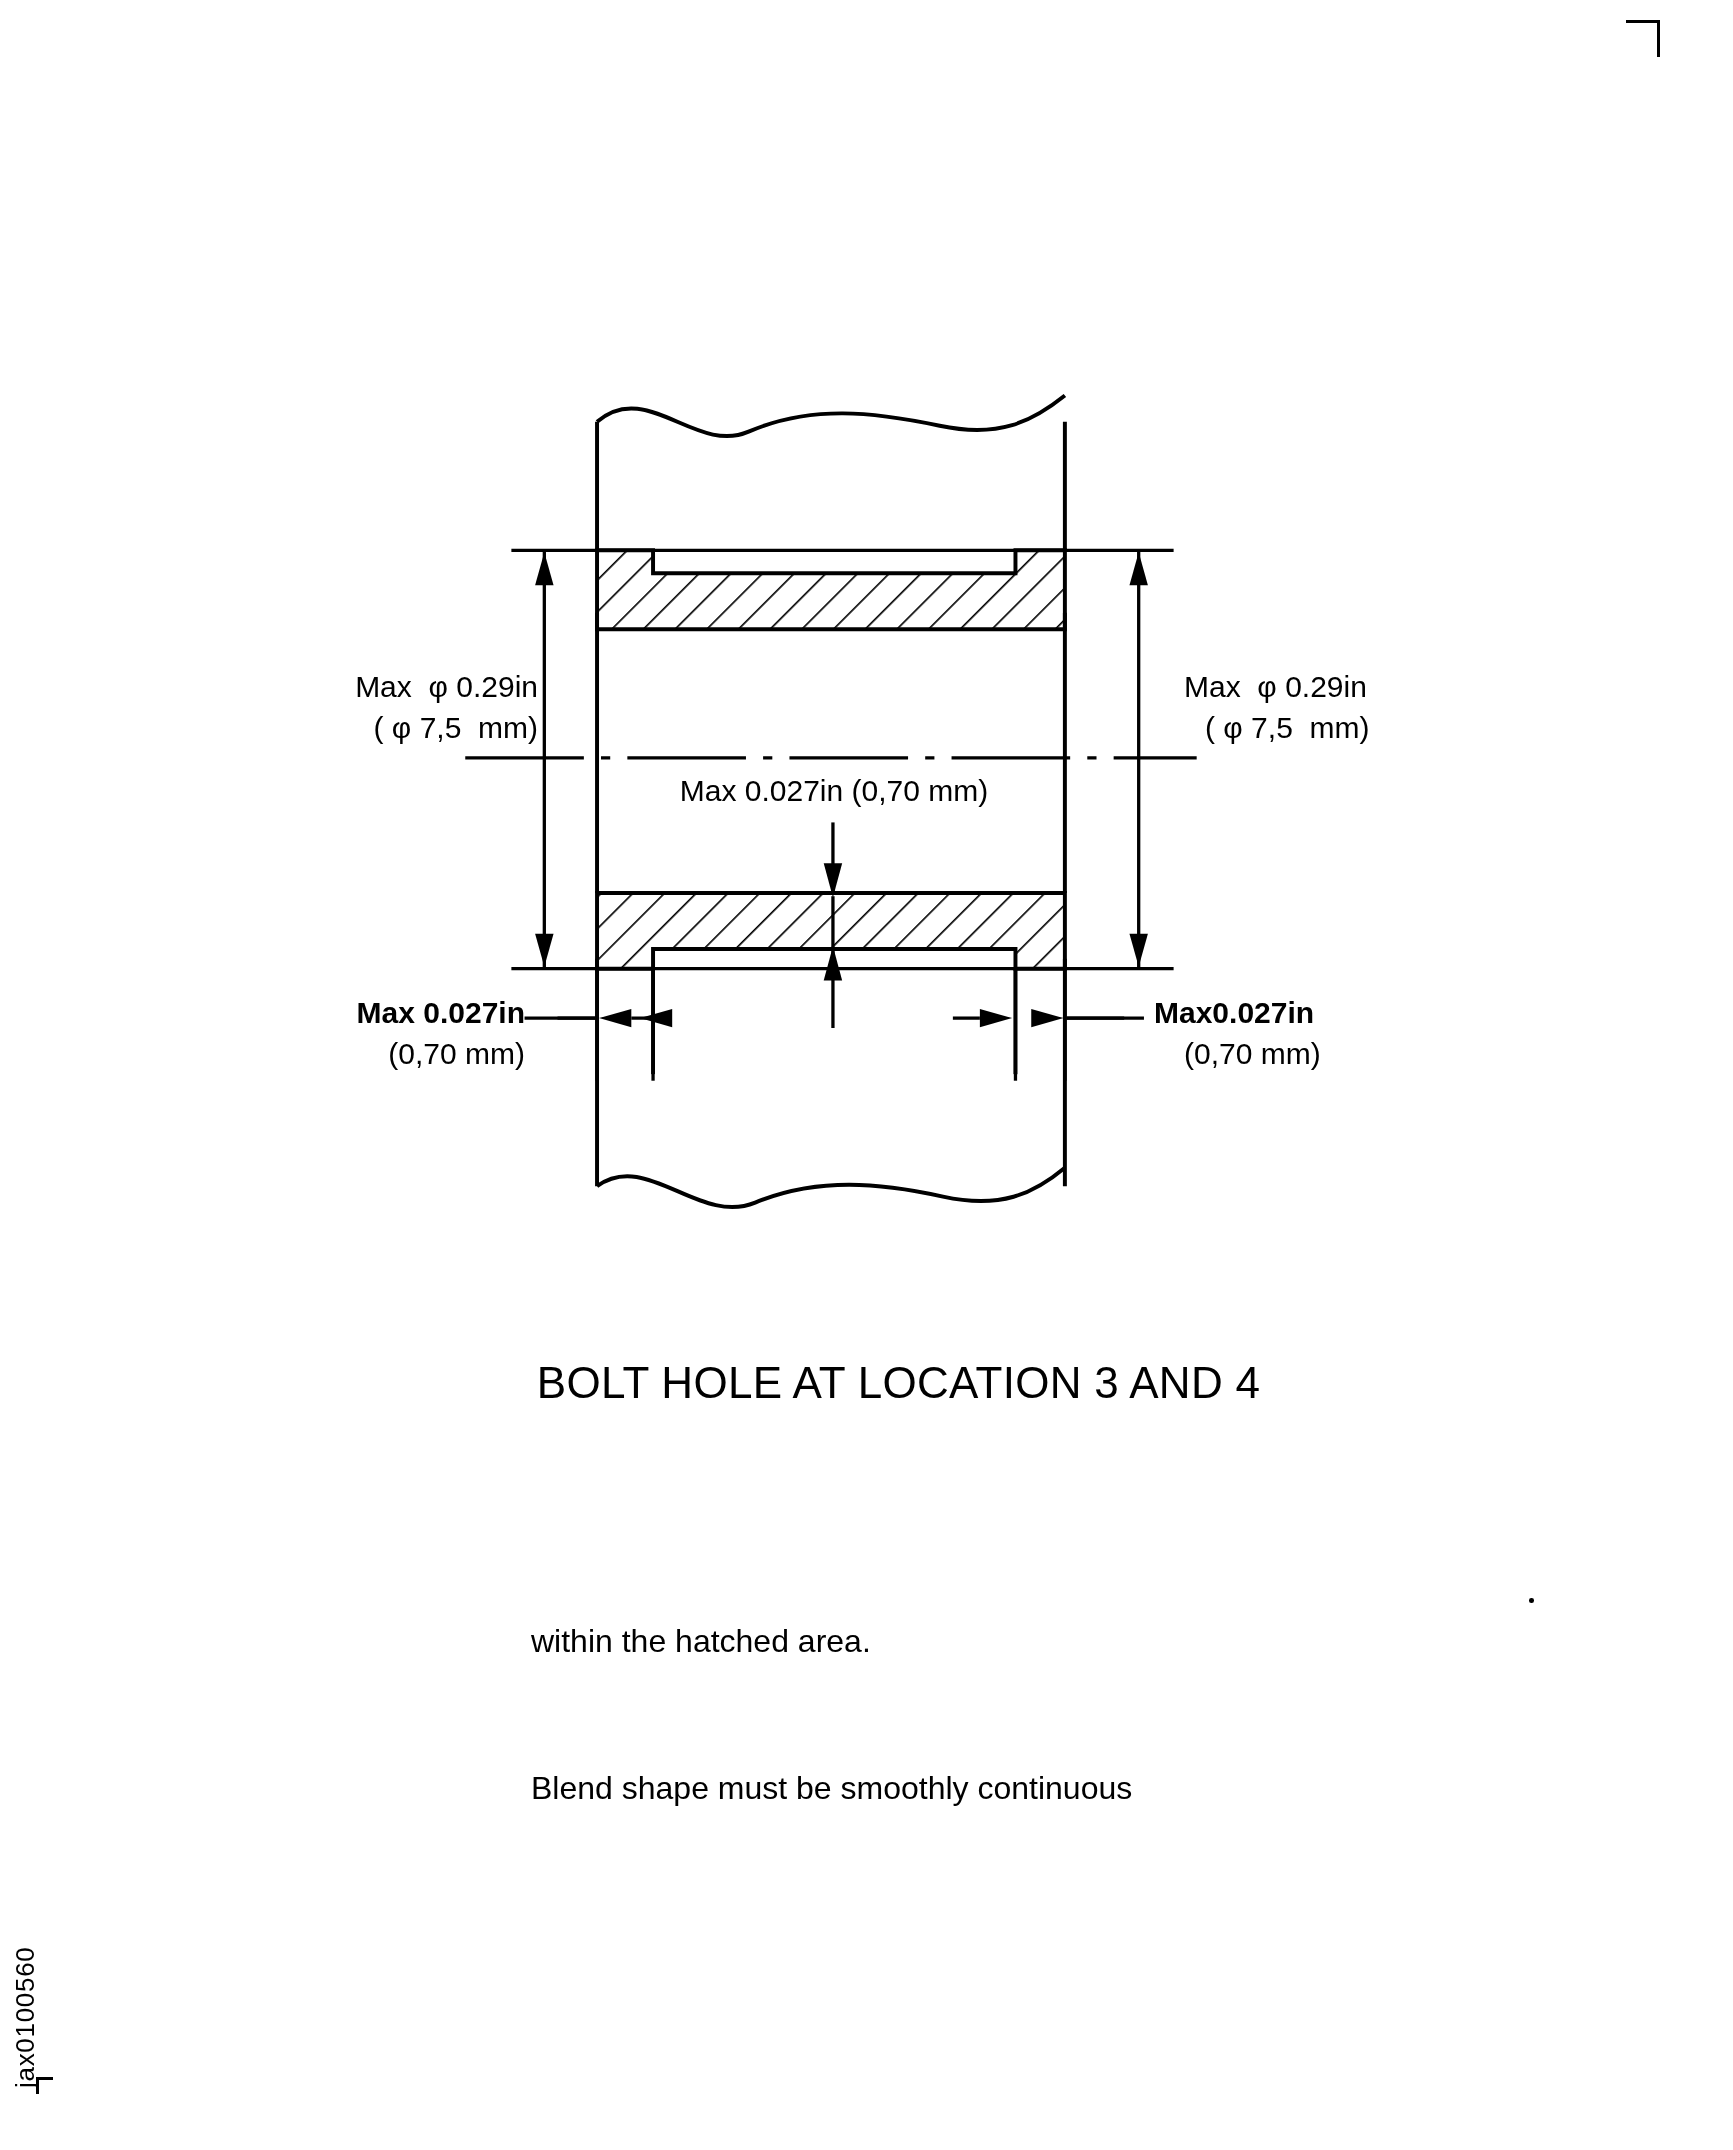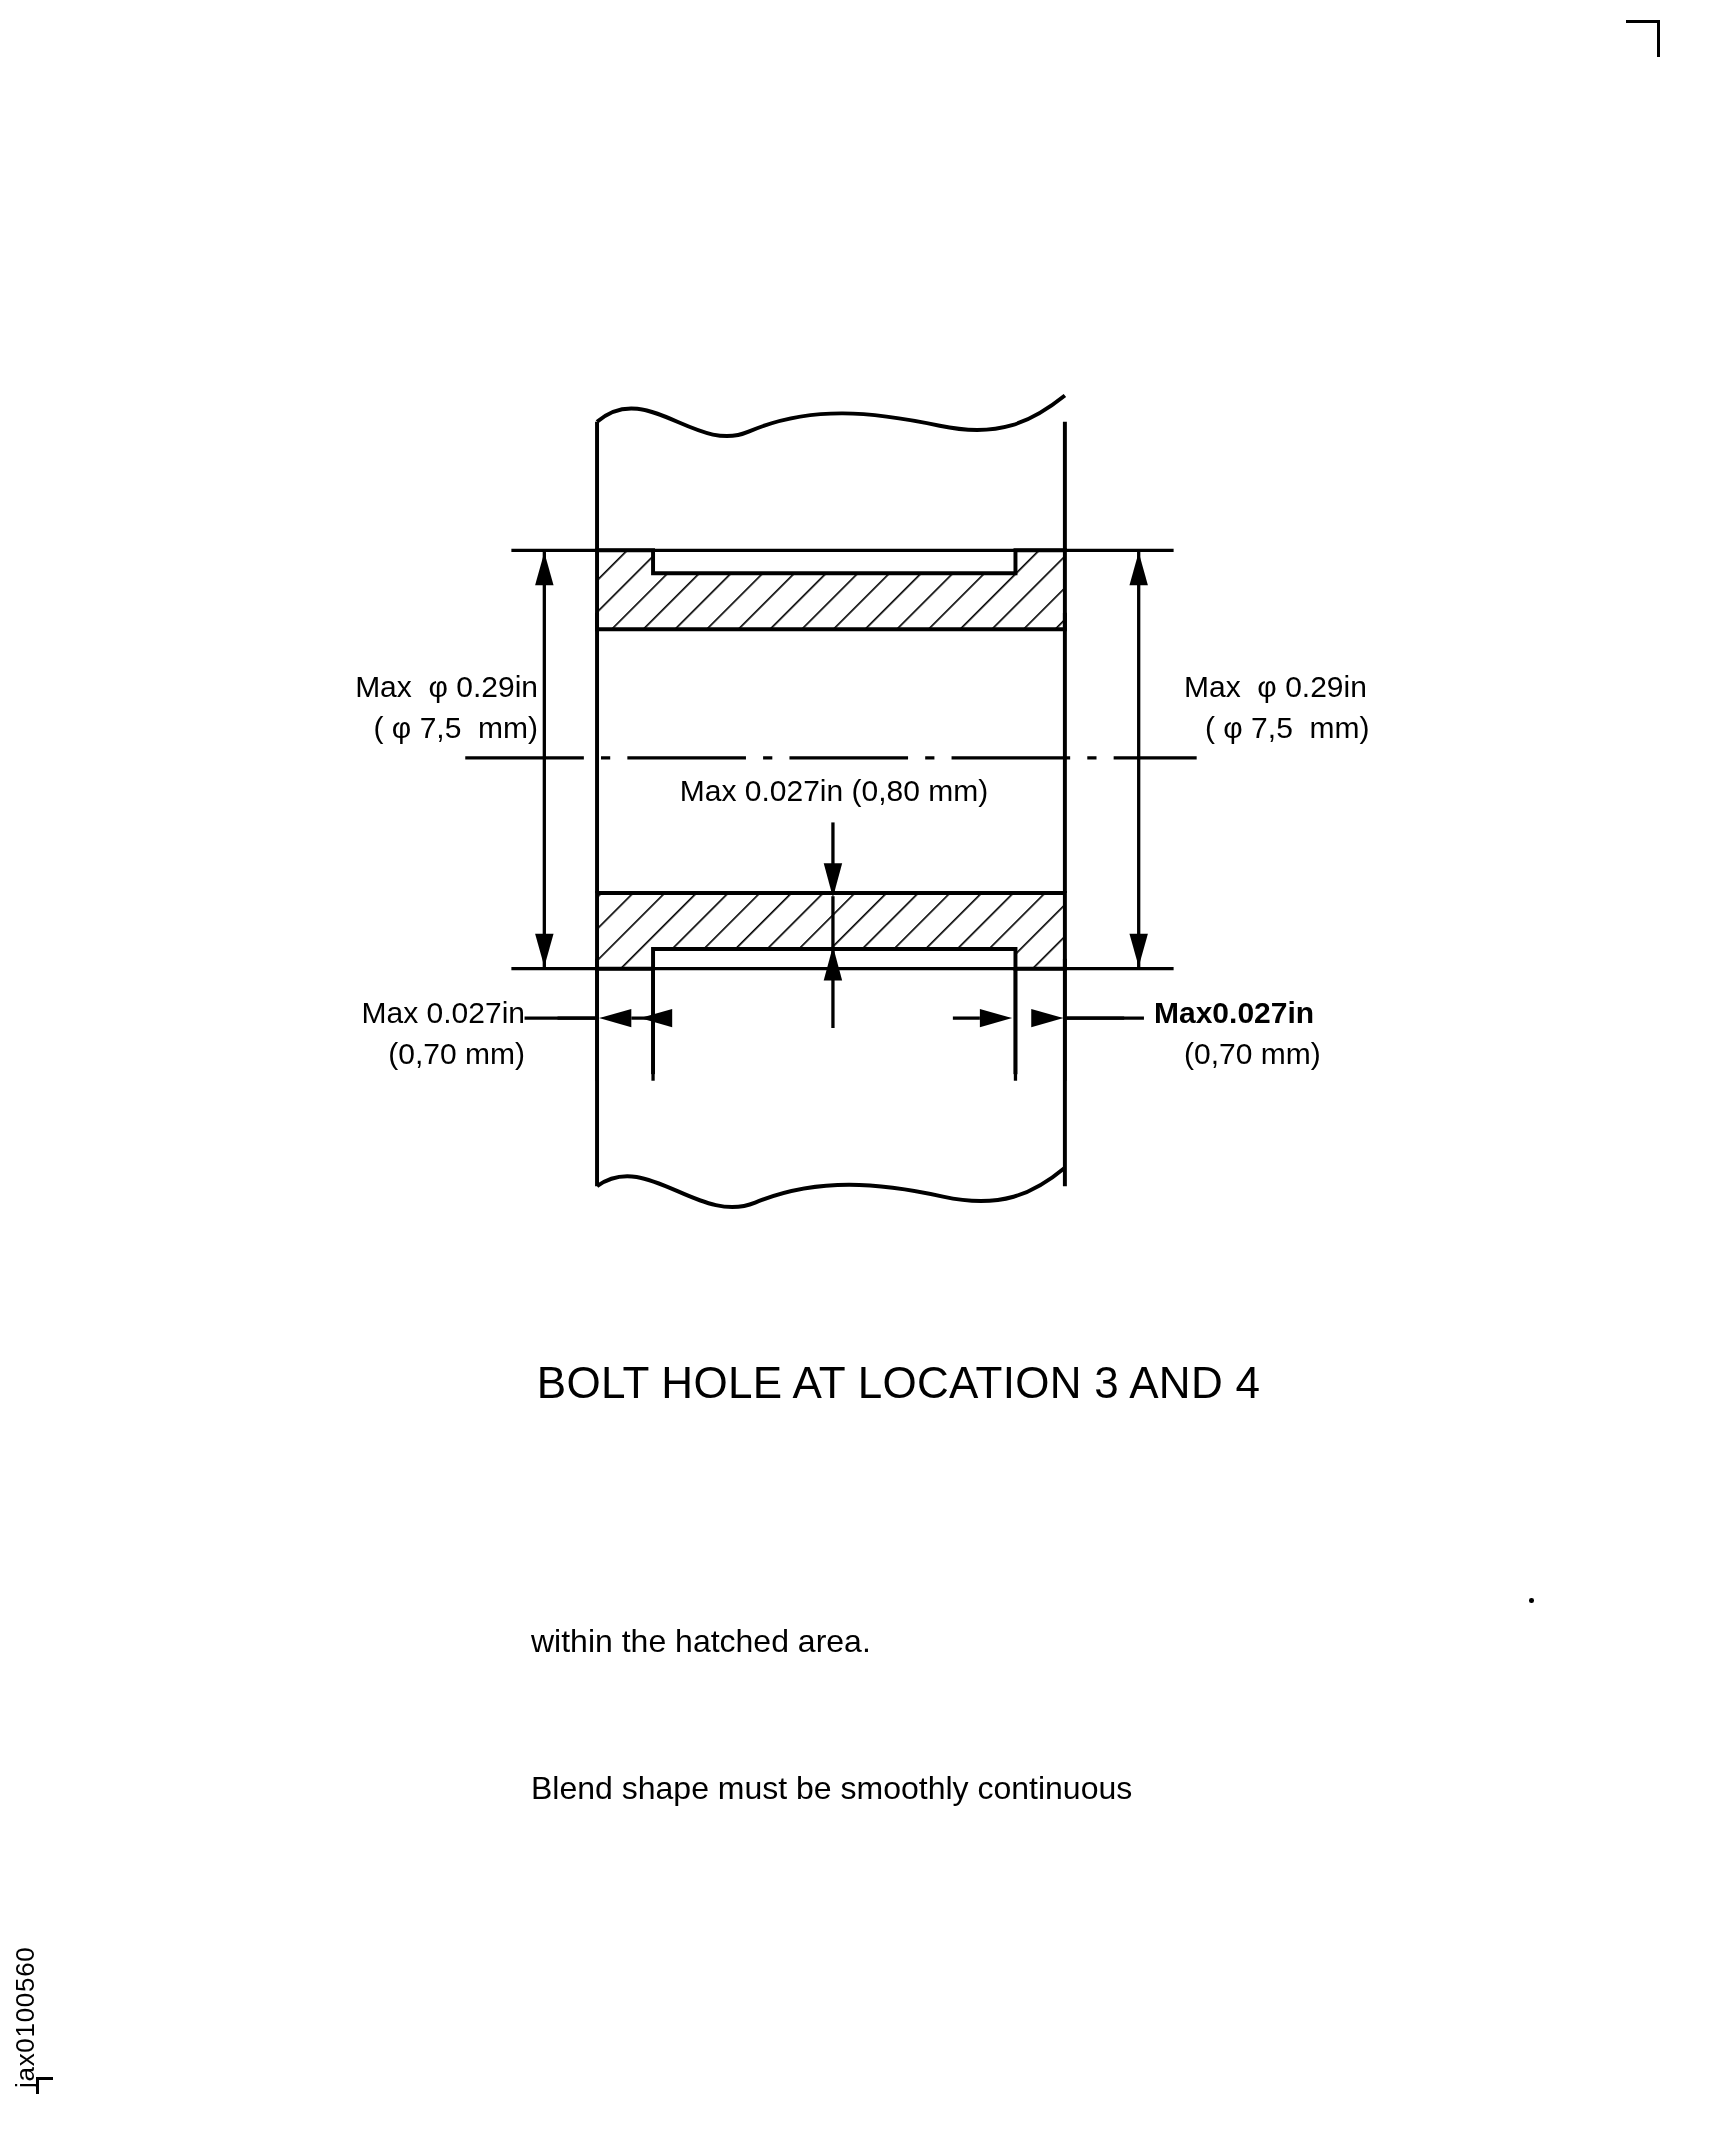--- a/index.html
+++ b/index.html
@@ -229,23 +229,23 @@
       </g>
     </svg>
 
     
     <div class="label right" style="left:218px; top:666px; width:316px;">Max  φ 0.29in</div>
     <div class="label right" style="left:218px; top:707px; width:316px;">( φ 7,5  mm)</div>
 
     <div class="label" style="left:1180px; top:666px;">Max  φ 0.29in</div>
     <div class="label" style="left:1201px; top:707px;">( φ 7,5  mm)</div>
 
-    <div class="label center" style="left:461px; top:770px; width:738px;">Max 0.027in (0,80 mm)</div>
-
-    <div class="label right" style="left:132px; top:992px; width:389px;">Max 0.027in</div>
+    <div class="label center" style="left:461px; top:770px; width:738px;">Max 0.027in (0,70 mm)</div>
+
+    <div class="label right" style="left:132px; top:992px; width:389px;font-weight:bold;">Max 0.027in</div>
     <div class="label right" style="left:132px; top:1033px; width:389px;">(0,70 mm)</div>
 
     <div class="label" style="left:1150px; top:992px;font-weight:bold;">Max0.027in</div>
     <div class="label" style="left:1180px; top:1033px;">(0,70 mm)</div>
   </div>
 
   <div class="caption">BOLT HOLE AT LOCATION 3 AND 4</div>
 
   <div class="note">
     <span class="indent">within the hatched area.</span>

